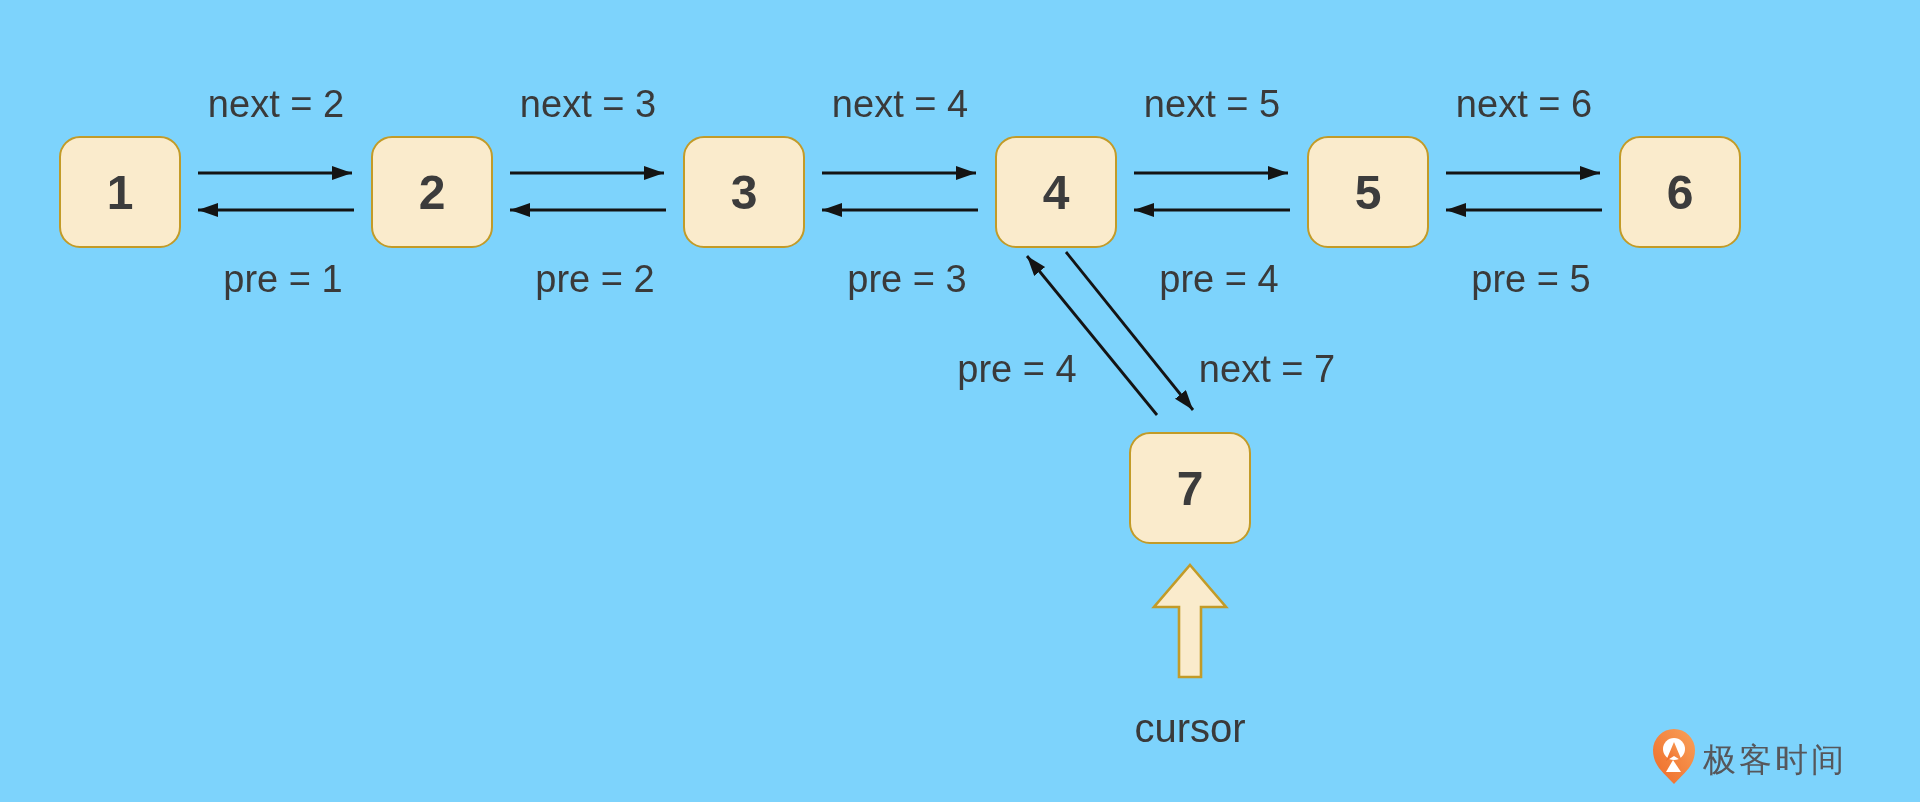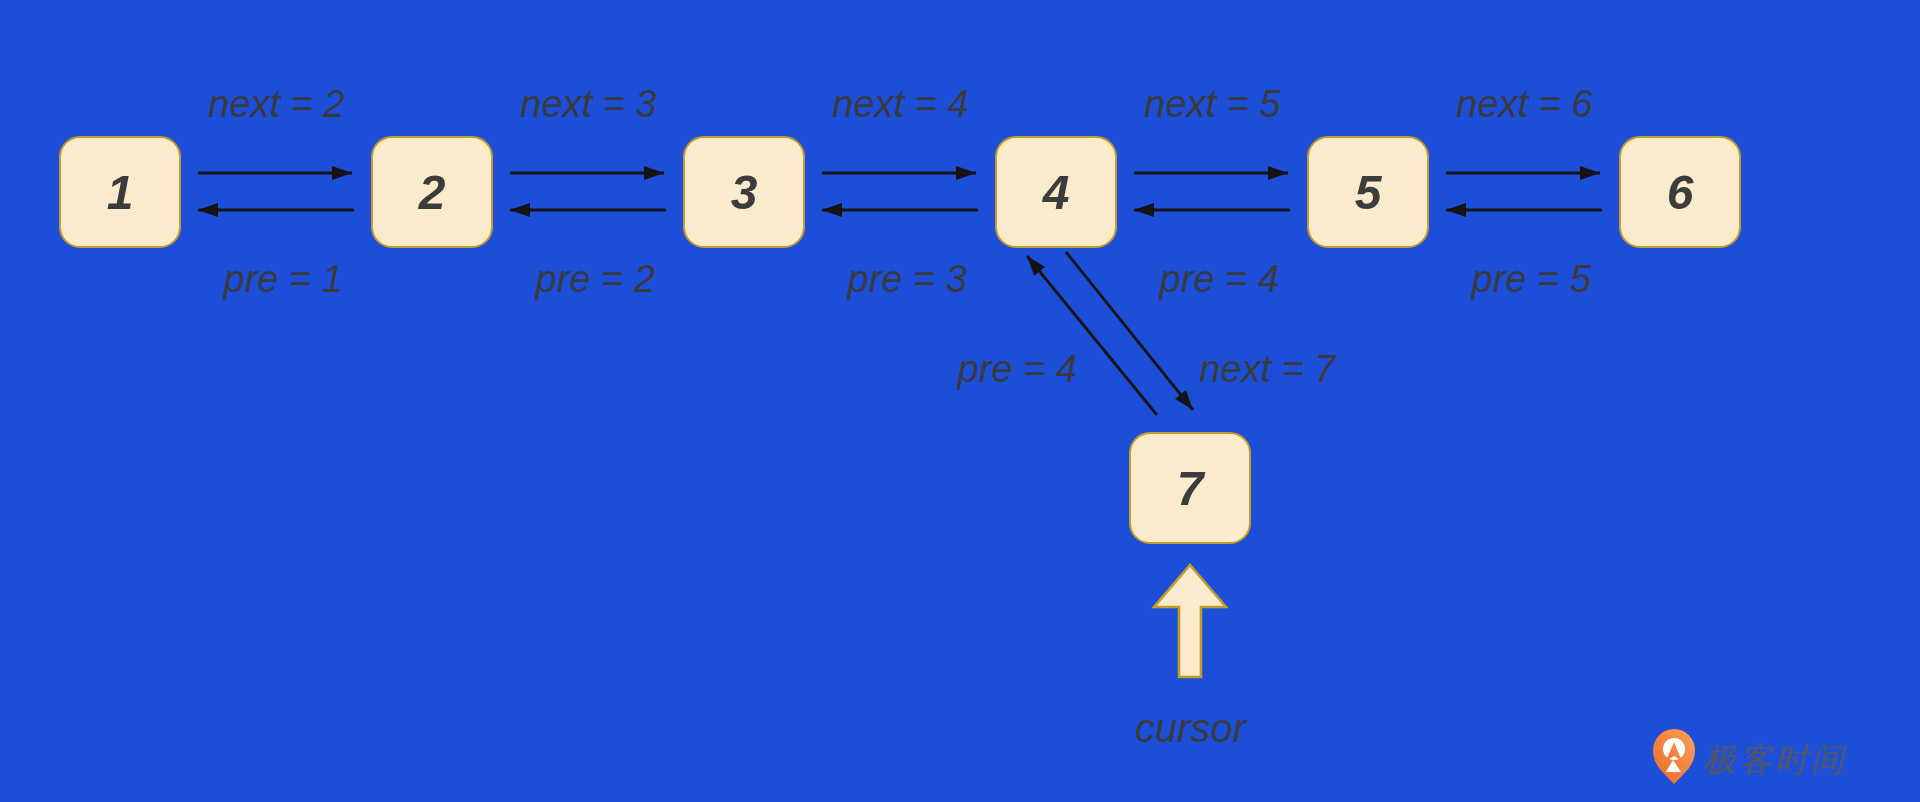--- a/index.html
+++ b/index.html
@@ -4,24 +4,23 @@
 <style>
   html, body {
     margin: 0;
     padding: 0;
     background: #ffffff;
   }
   .stage {
     position: relative;
     width: 1920px;
     height: 802px;
-    background: #1d4ed8;
+    background: #7dd3fc;
     overflow: hidden;
     font-family: "Liberation Sans", sans-serif;
-    font-style: italic;
   }
   svg { display: block; }
 
   .node-box {
     fill: var(--node-fill, #FAEBCC);
     stroke: var(--node-border, #C29B28);
     stroke-width: 2;
   }
   .node-value {
     fill: var(--node-text, #3C3C3C);

